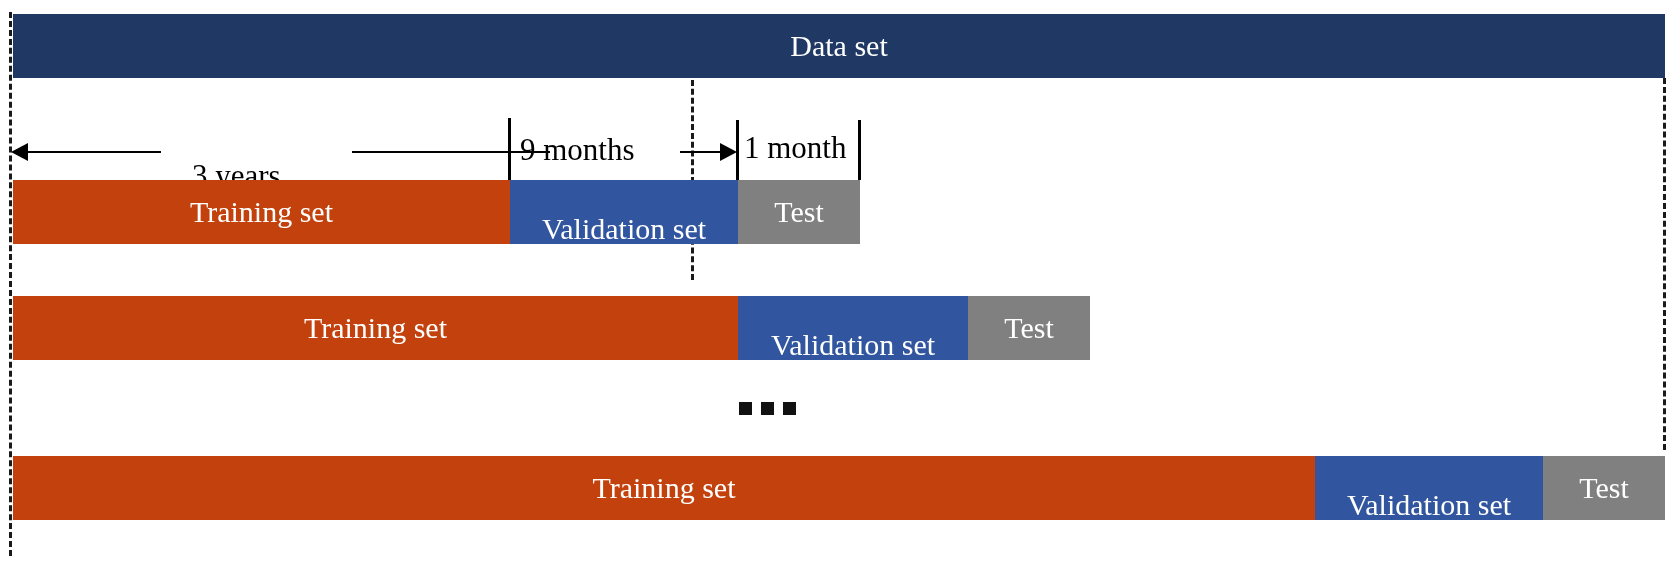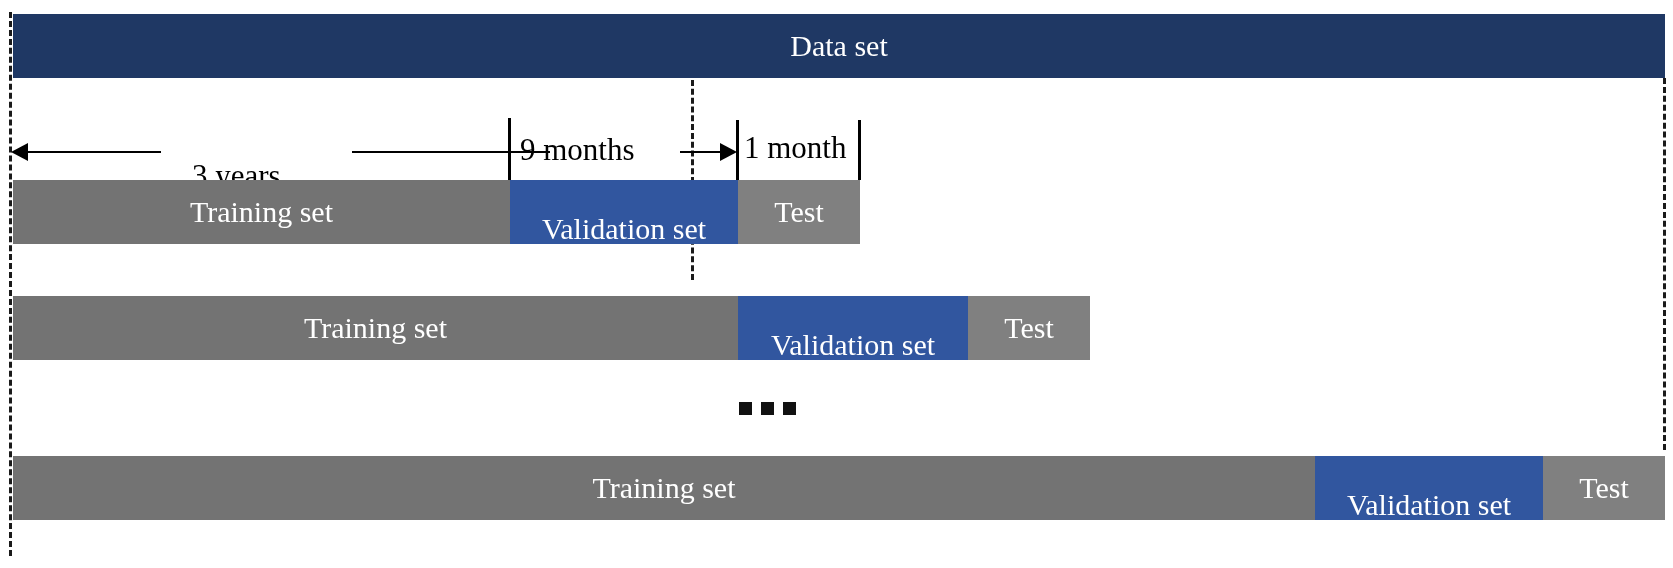--- a/index.html
+++ b/index.html
@@ -23,21 +23,21 @@
     position: absolute;
     display: flex;
     align-items: center;
     justify-content: center;
     color: #ffffff;
     font-size: 30px;
     line-height: 1;
     white-space: nowrap;
     box-sizing: border-box;
   }
-  .seg.training   { background: #737373; }
+  .seg.training   { background: #c2410c; }
   .seg.validation { background: #31569f; align-items: flex-end; }
   .seg.test       { background: #808080; }
   .seg.dataset    { background: #1f3864; }
 
   
   .vdash {
     position: absolute;
     width: 0;
     border-left: 3px dashed #1a1a1a;
   }

